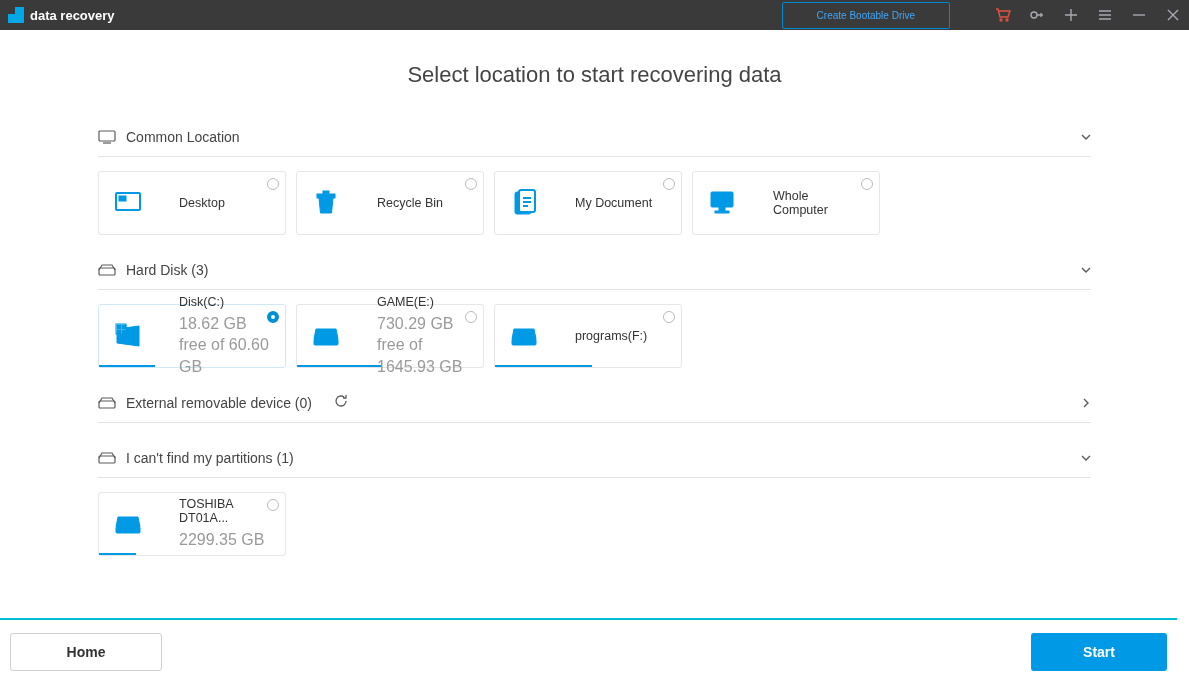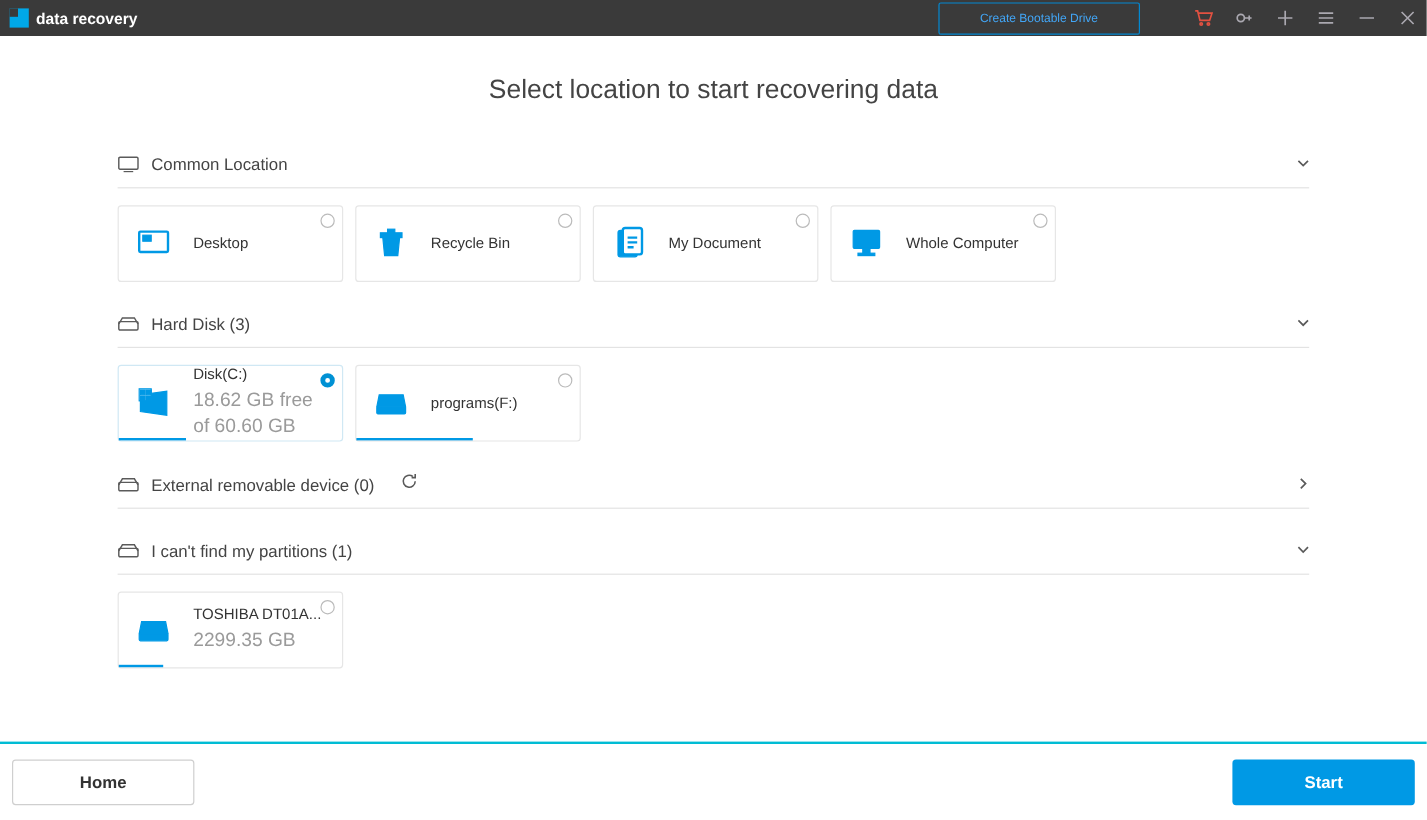--- a/index.html
+++ b/index.html
@@ -27,32 +27,32 @@
   .section-head .refresh svg{width:14px;height:14px;stroke:#5a5a5a;fill:none;stroke-width:1.3;}
   .section-head .sexpand{margin-left:auto;}
   .section-head .sexpand svg{width:10px;height:10px;stroke:#5a5a5a;fill:#5a5a5a;}
   .cards{display:flex;gap:10px;margin:14px 0 20px;flex-wrap:wrap;}
   .card{width:188px;height:64px;border:1px solid #e6e6e6;border-radius:3px;position:relative;display:flex;align-items:center;padding:0 14px;cursor:pointer;background:#fff;}
   .card .radio{position:absolute;top:6px;right:6px;width:12px;height:12px;border:1px solid #bbb;border-radius:50%;}
   .card.active{border:1px solid #d0e8f4;}
   .card.active .radio{border:4px solid #0091d4;background:#fff;}
   .card .cicon{width:30px;height:30px;flex-shrink:0;display:flex;align-items:center;justify-content:center;}
   .card .cicon svg{fill:#0099e5;stroke:#0099e5;}
-  .card .ctext{margin-left:18px;}
+  .card .ctext{margin-left:36px;}
   .card .ctitle{font-size:12.5px;color:#333;}
   .card .csub{font-size:16px;color:#9a9a9a;margin-top:4px;line-height:1.35;}
   .card.progress:after{content:'';position:absolute;left:0;bottom:0;height:2px;background:#0099e5;}
   .card.progress.p30:after{width:30%;}
   .card.progress.p45:after{width:45%;}
   .card.progress.p52:after{width:52%;}
   .card.progress.p20:after{width:20%;}
   
-  .footerbar{position:absolute;left:0;right:0;bottom:0;height:65px;border-top:2px solid #00bcd4;display:flex;align-items:center;padding:12px 10px;background:#fff;}
+  .footerbar{position:absolute;left:0;right:12px;bottom:0;height:65px;border-top:2px solid #00bcd4;display:flex;align-items:center;padding:12px 10px;background:#fff;}
   .home-btn{width:152px;height:38px;border:1px solid #cfcfcf;background:#fff;border-radius:3px;font-size:14px;font-weight:600;color:#333;cursor:pointer;}
-  .start-btn{margin-left:auto;width:152px;height:38px;background:#0099e5;color:#fff;border:none;border-radius:3px;font-size:14px;font-weight:600;cursor:pointer;}
+  .start-btn{margin-left:auto;width:136px;height:38px;background:#0099e5;color:#fff;border:none;border-radius:3px;font-size:14px;font-weight:600;cursor:pointer;}
 </style>
 </head>
 <body>
 
 <div class="titlebar">
   <div class="logo-block">
     <span class="logo-icon"></span>
     <span class="logo-text">data recovery</span>
   </div>
   <div class="spacer"></div>
@@ -182,20 +182,33 @@
             <rect x="9" y="4" width="4" height="4"></rect>
             <rect x="4" y="9" width="4" height="4"></rect>
             <rect x="9" y="9" width="4" height="4"></rect>
           </svg>
         </span>
       <div class="ctext">
         <div class="ctitle">Disk(C:)</div>
         <div class="csub">18.62 GB  free of 60.60 GB</div>
       </div>
     </div>
+    <div class="card progress p45">
+      <span class="radio"></span>
+      <span class="cicon">
+          <svg viewBox="0 0 30 30" width="30" height="30">
+            <path d="M5 8h20l2 10H3z"></path>
+            <rect x="3" y="18" width="24" height="6" rx="1"></rect>
+          </svg>
+        </span>
+      <div class="ctext">
+        <div class="ctitle">GAME(E:)</div>
+        <div class="csub">730.29 GB  free of 1645.93 GB</div>
+      </div>
+    </div>
     <div class="card progress p52">
       <span class="radio"></span>
       <span class="cicon">
           <svg viewBox="0 0 30 30" width="30" height="30">
             <path d="M5 8h20l2 10H3z"></path>
             <rect x="3" y="18" width="24" height="6" rx="1"></rect>
           </svg>
         </span>
       <div class="ctext">
         <div class="ctitle">programs(F:)</div>

